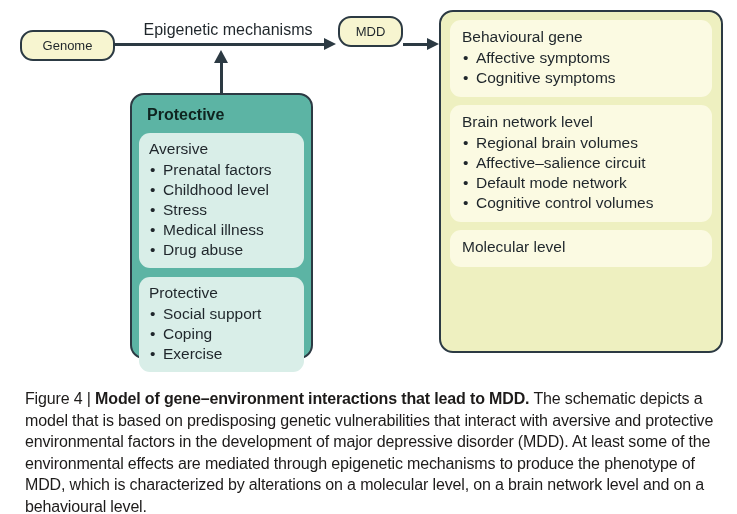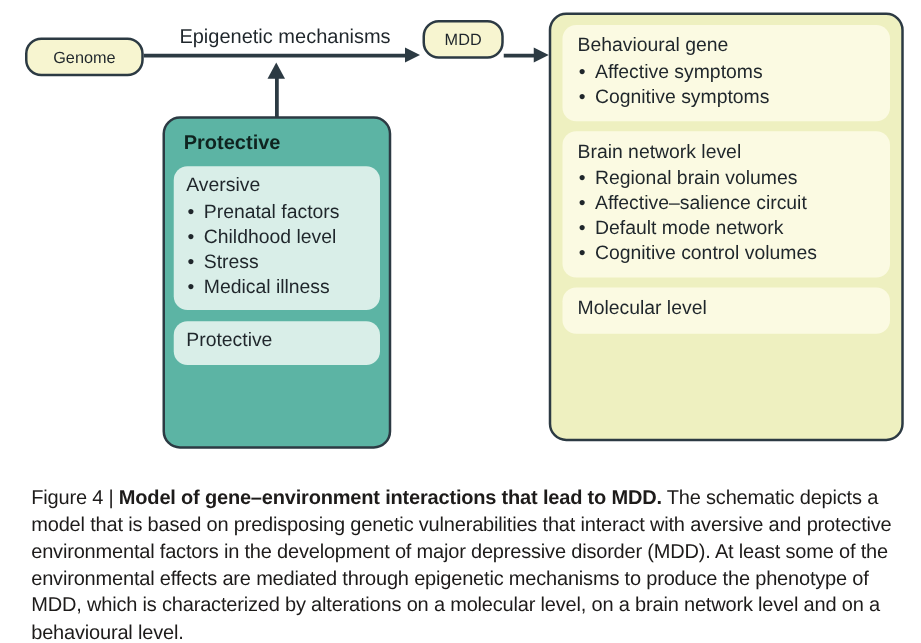--- a/index.html
+++ b/index.html
@@ -106,24 +106,30 @@
 
   <div id="env-panel">
     <div class="env-title">Protective</div>
     <div class="sub-card env-card">
       <div class="card-title">Aversive</div>
       <ul class="bullets">
           <li>Prenatal factors</li>
           <li>Childhood level</li>
           <li>Stress</li>
           <li>Medical illness</li>
+          <li>Drug abuse</li>
         </ul>
     </div>
     <div class="sub-card env-card">
       <div class="card-title">Protective</div>
+      <ul class="bullets">
+          <li>Social support</li>
+          <li>Coping</li>
+          <li>Exercise</li>
+        </ul>
     </div>
   </div>
 
   <div id="outcomes-panel">
     <div class="sub-card out-card">
       <div class="card-title">Behavioural gene</div>
       <ul class="bullets">
           <li>Affective symptoms</li>
           <li>Cognitive symptoms</li>
         </ul>

